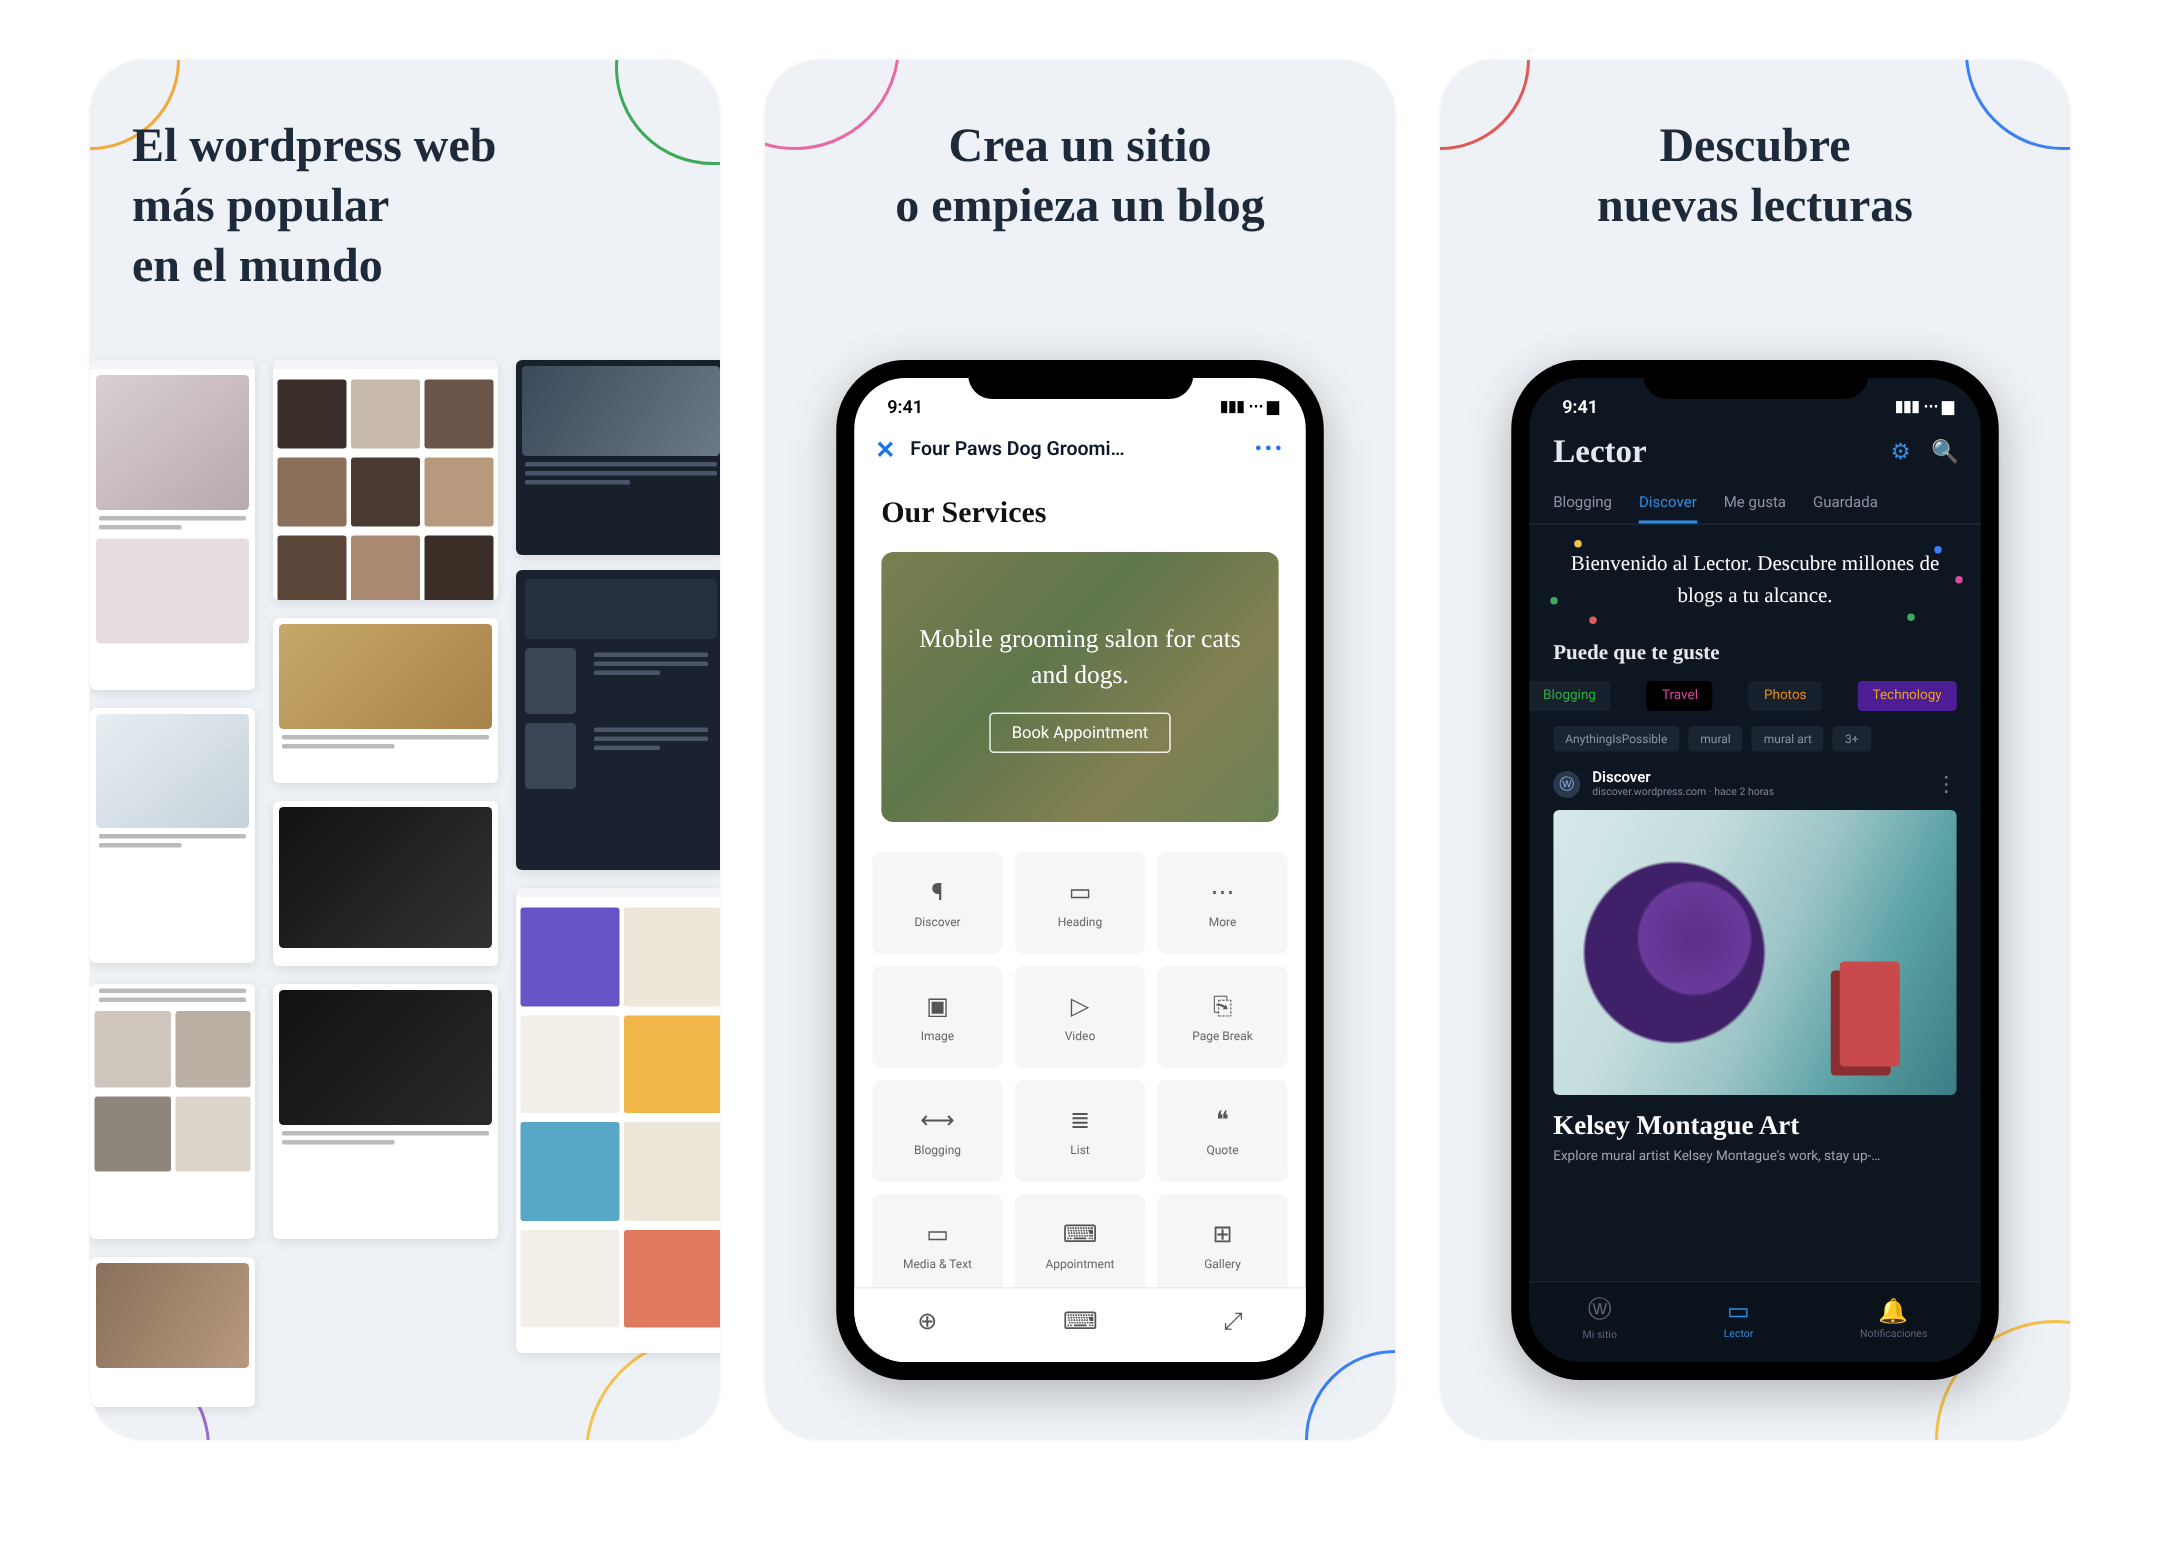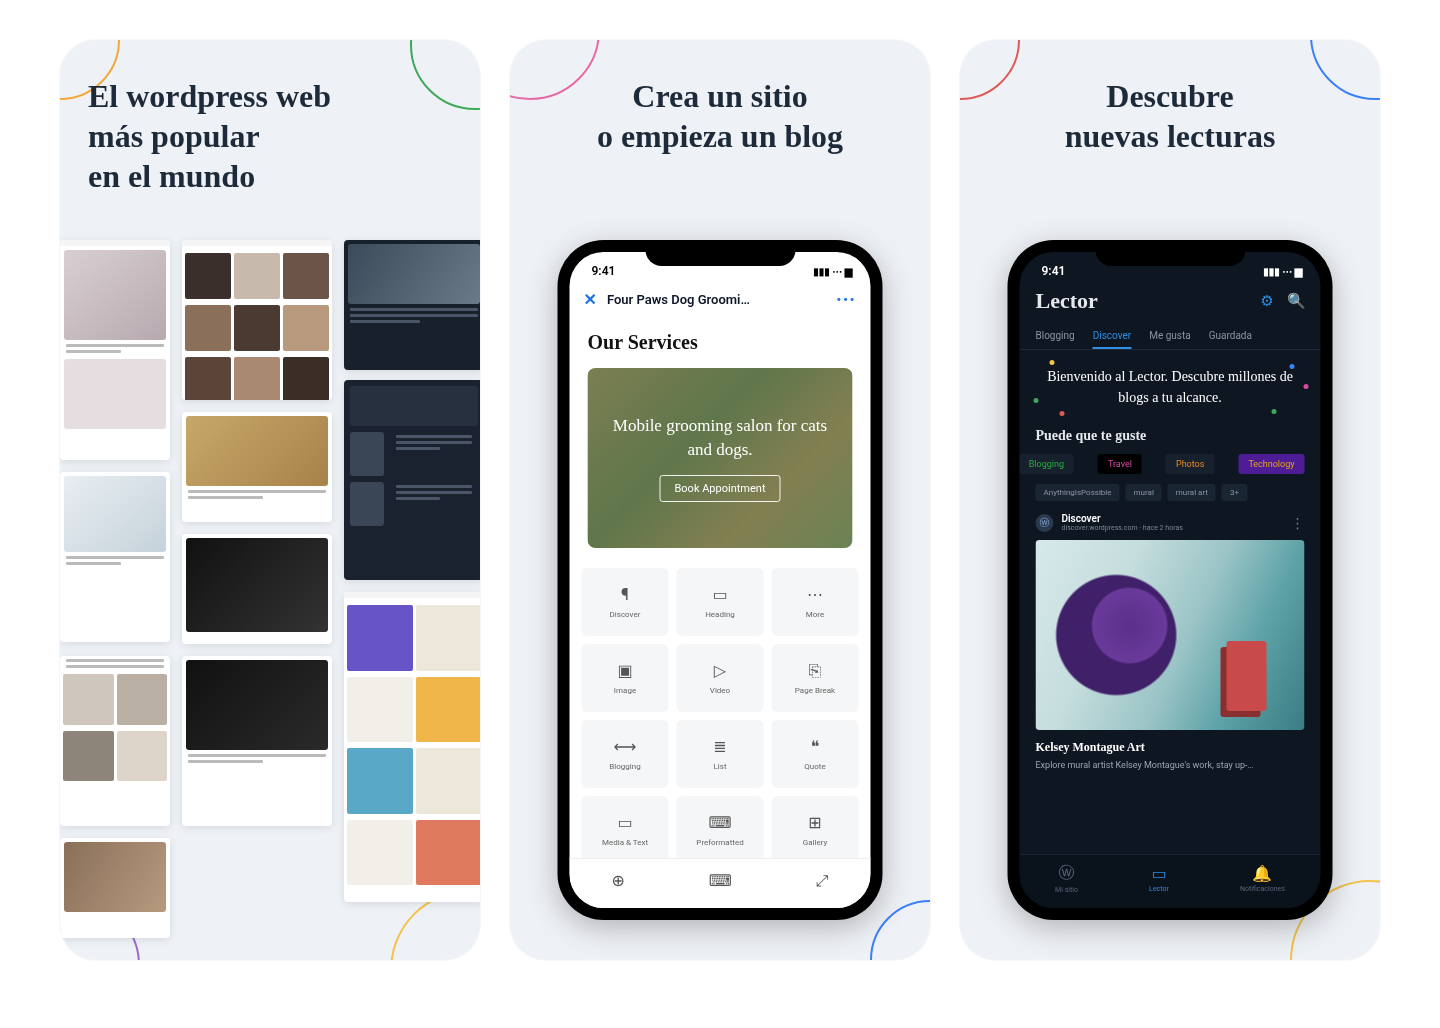--- a/index.html
+++ b/index.html
@@ -174,21 +174,21 @@
       linear-gradient(115deg, #d7e9ea 0%, #c5dddd 30%, #9bc4c6 55%, #5ea3a8 75%, #3a7d84 100%);
     position:relative;
     overflow:hidden;
   }
   .post-image::after{
     content:""; position:absolute; right:14%; bottom:10%;
     width:40px; height:70px;
     background:#c94a4a; border-radius:3px;
     box-shadow: -6px 6px 0 0 #8a2f2f;
   }
-  .post-title { font-family:Georgia,serif; font-size:12px; font-weight:700; margin:10px 0 4px; color:#fff; }
+  .post-title { font-family:Georgia,serif; font-size:18px; font-weight:700; margin:10px 0 4px; color:#fff; }
   .post-desc { font-size:9px; color:#9aa4b3; line-height:1.4; }
   .bottom-nav {
     position:absolute; bottom:0; left:0; right:0;
     display:flex; justify-content:space-around; align-items:center;
     padding:8px 0 14px;
     background:#0a121c;
     border-top:1px solid #182433;
   }
   .nav-item { display:flex; flex-direction:column; align-items:center; gap:2px; color:#5a6678; font-size:7px; }
   .nav-item .ni { font-size:16px; }
@@ -381,21 +381,21 @@
           <div class="block-cell">
             <div class="ic">❝</div>
                <div class="lbl">Quote</div>
           </div>
           <div class="block-cell">
             <div class="ic">▭</div>
                <div class="lbl">Media &amp; Text</div>
           </div>
           <div class="block-cell">
             <div class="ic">⌨</div>
-               <div class="lbl">Preformatted</div>
+               <div class="lbl">Appointment</div>
           </div>
           <div class="block-cell">
             <div class="ic">⊞</div>
                <div class="lbl">Gallery</div>
           </div>
         </div>
       <div class="bottom-toolbar">
         <span class="tb">⊕</span>
         <span class="tb">⌨</span>
         <span class="tb">⤢</span>

